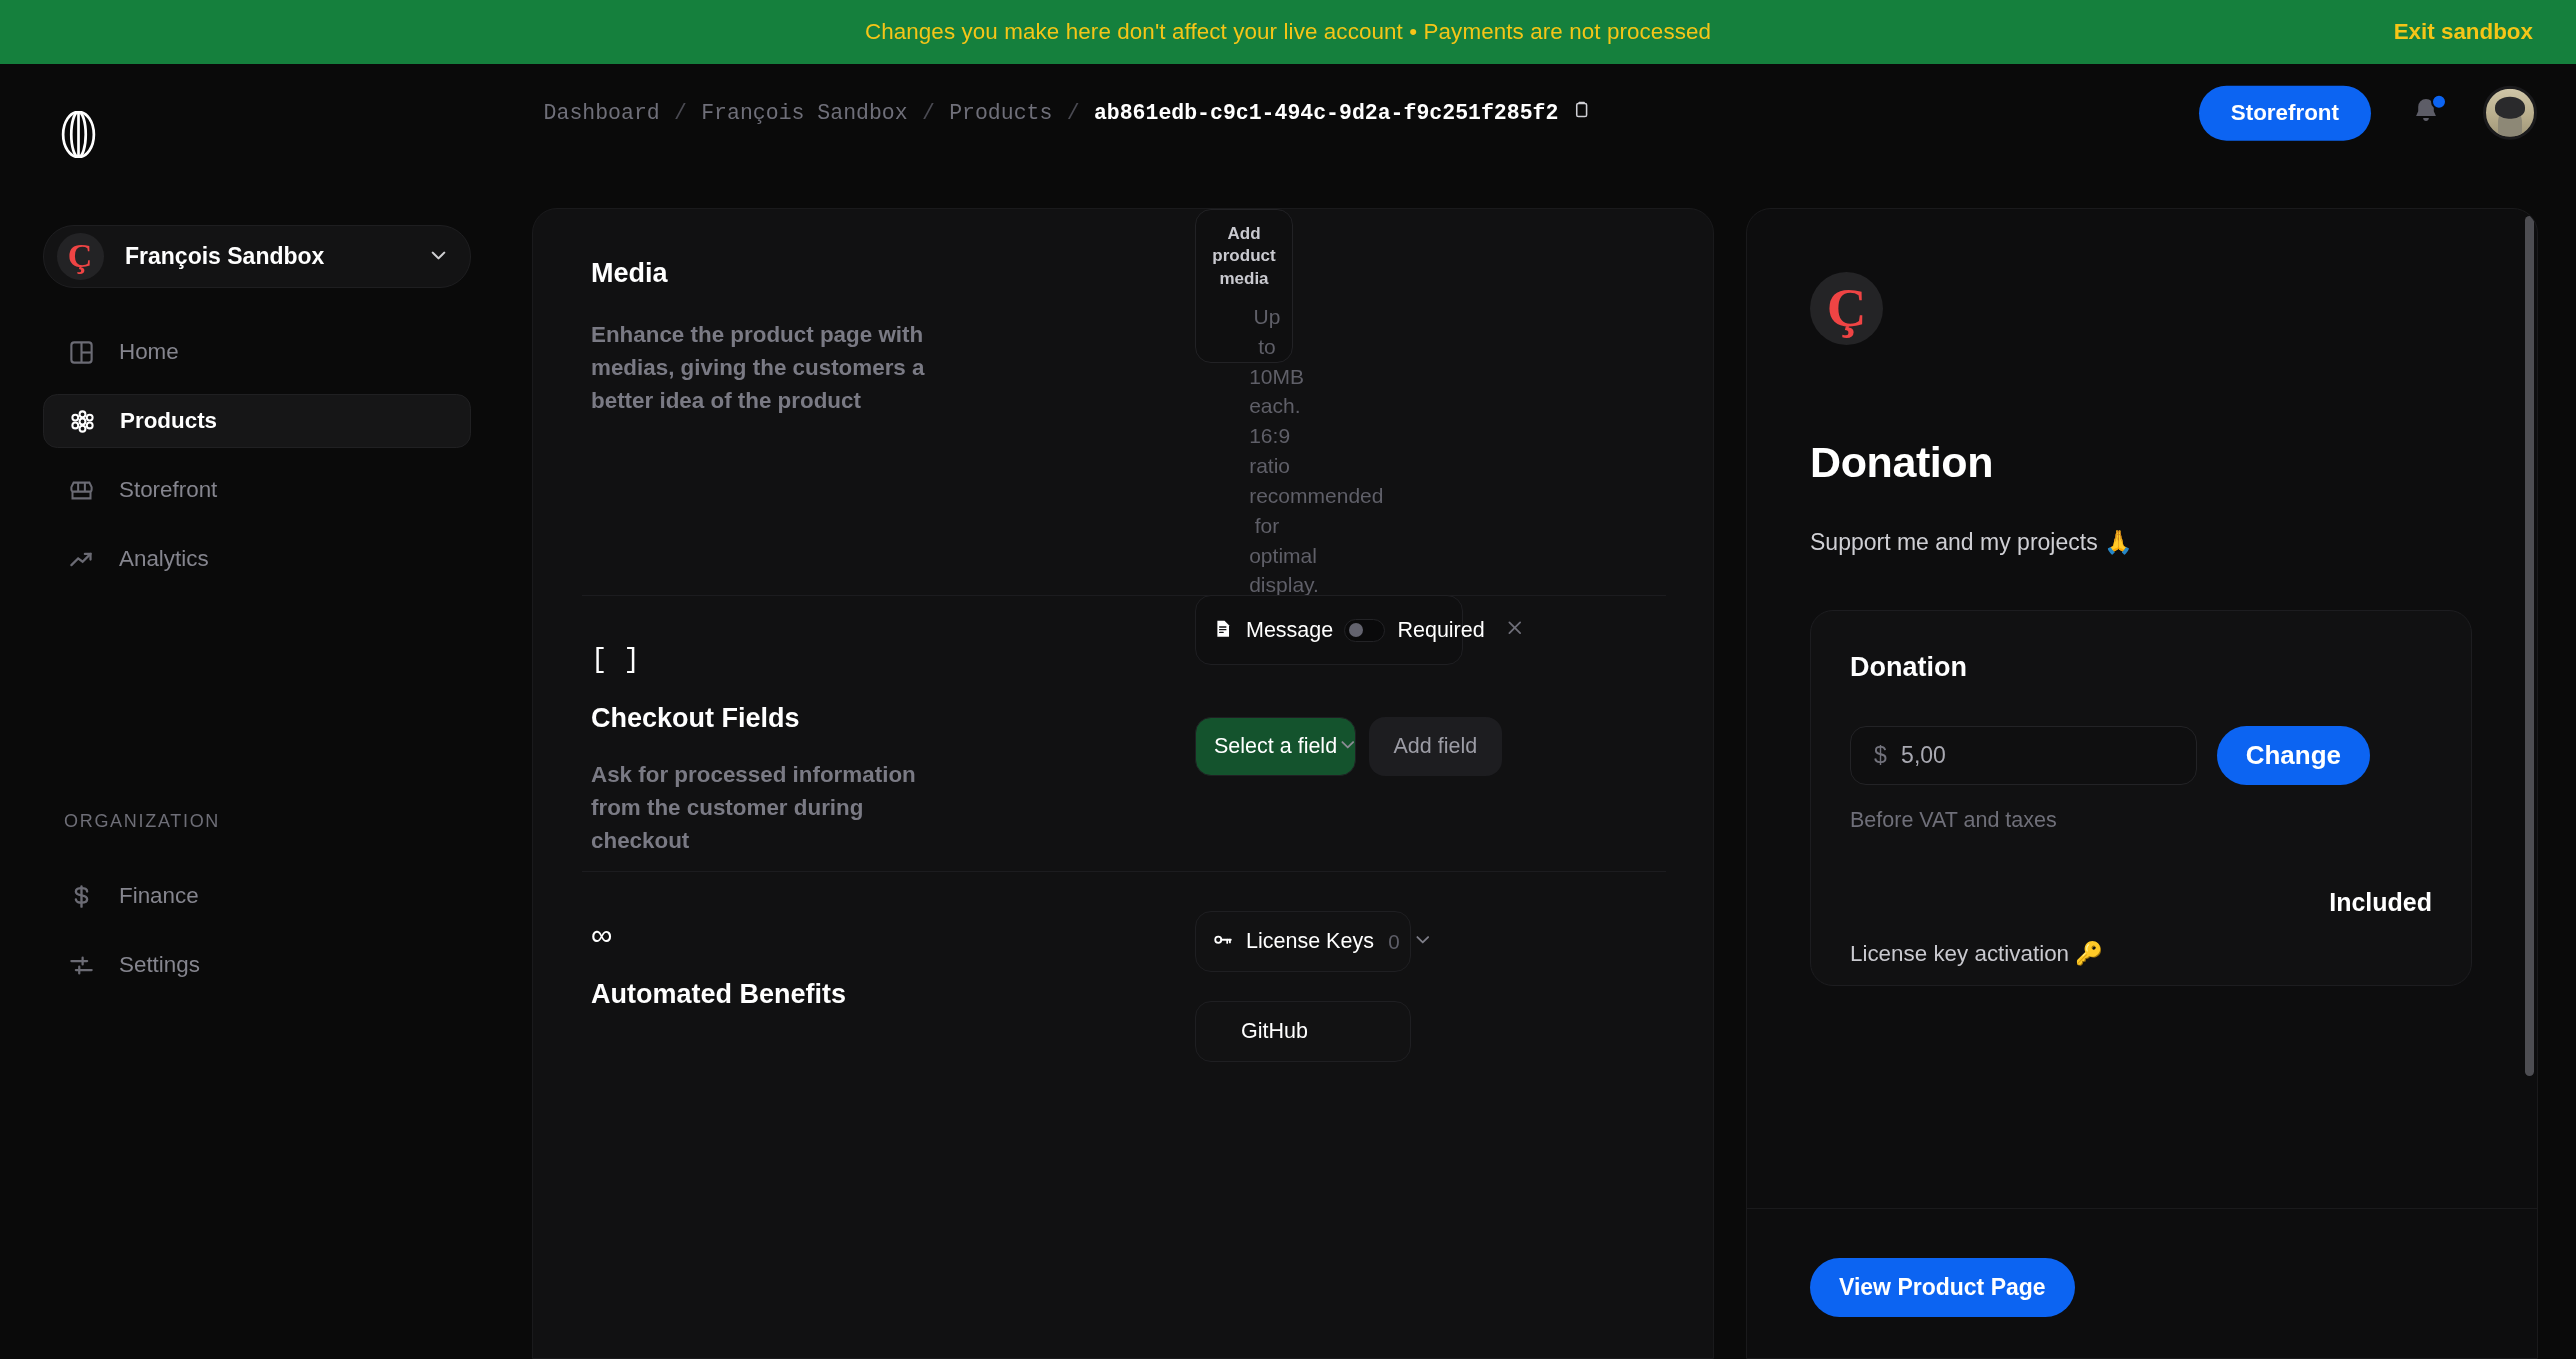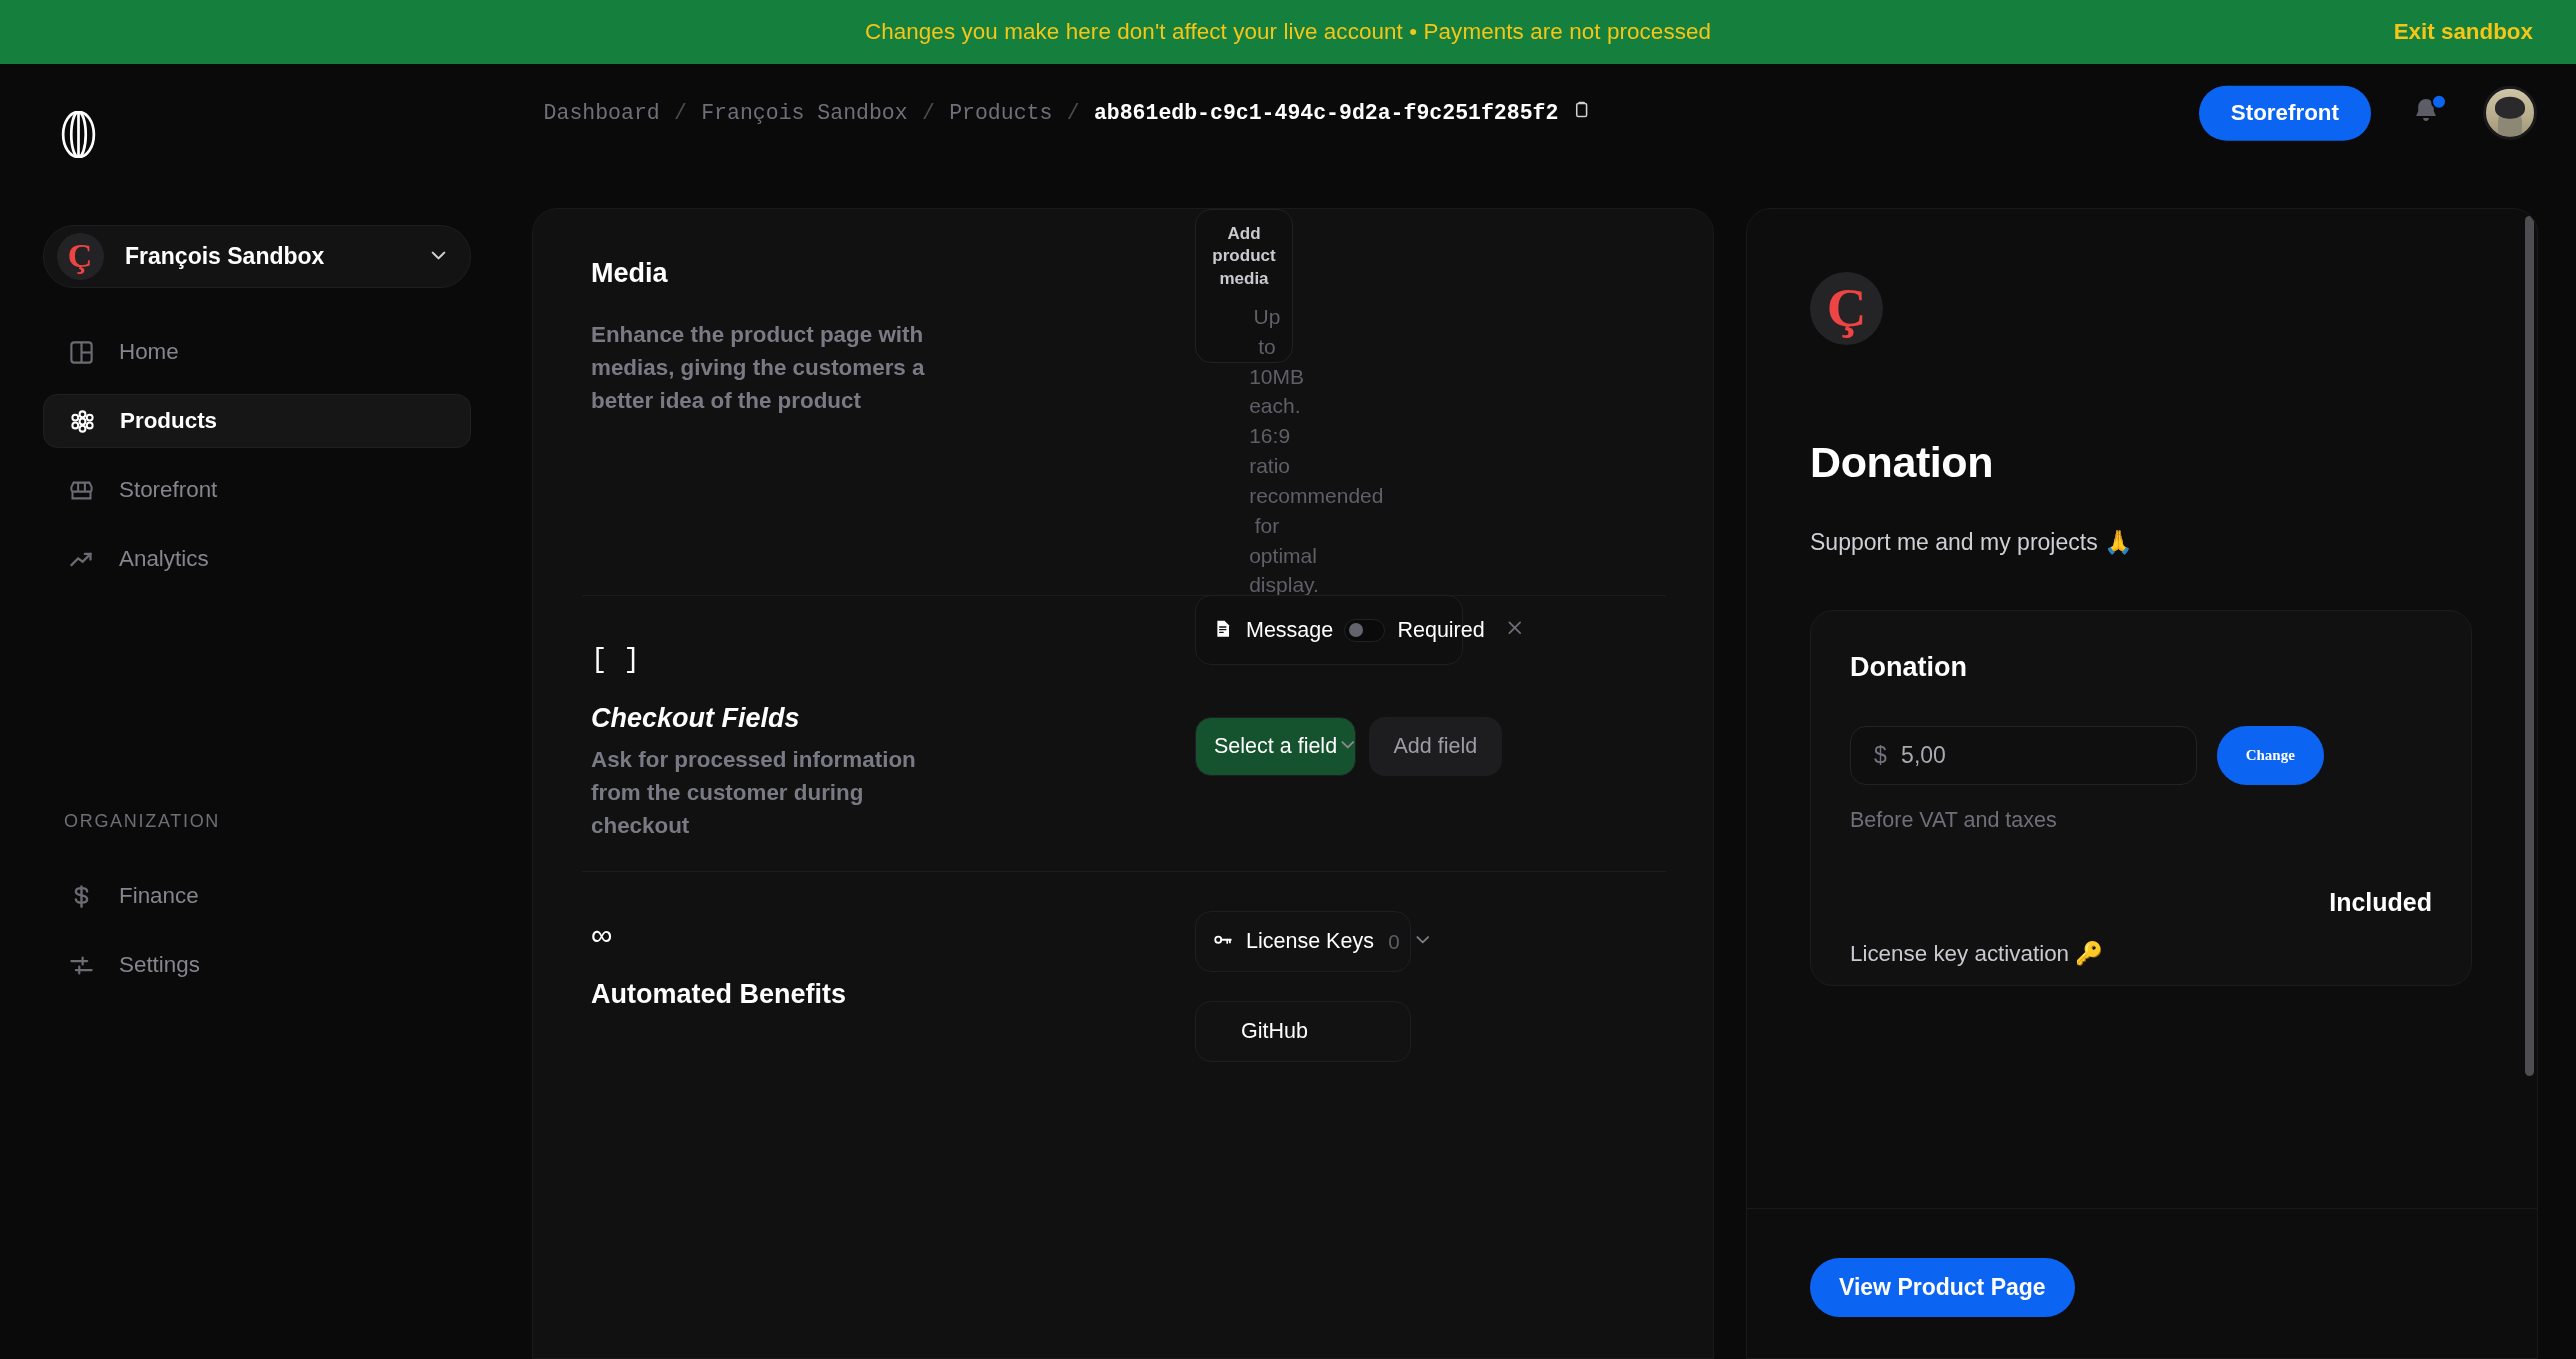--- a/index.html
+++ b/index.html
@@ -176,21 +176,21 @@
     position: absolute; left: 49px; width: 1084px; height: 0.9px;
     background: #1c1c1f;
   }
   #div-1 { top: 386px; }
   #div-2 { top: 662px; }
 
   
   #sec-checkout { top: 438px; height: 224px; }
   #sec-checkout .sec-left { padding-top: 0; }
   #sec-checkout .sec-ico { margin-bottom: 29px; font-family:"Liberation Mono",monospace; }
-  #sec-checkout .sec-title { margin-bottom: 10px; font-style: italic; }
+  #sec-checkout .sec-title { margin-bottom: 25px; }
 
   #field-list {
     position: absolute; left: 662px; top: -52px;
     width: 268px; height: 70px;
     background: #0f0f10; border: 0.9px solid #1f1f22; border-radius: 16px;
     display: flex; align-items: center; padding: 0 16px;
   }
   #field-list .ficon { color: #fff; flex: 0 0 auto; }
   #field-list .fname { color: #fff; font-size: 21.5px; margin-left: 12.5px; white-space: nowrap; }
   .toggle {
@@ -290,21 +290,21 @@
     width: 347px; height: 59px;
     background: #0f0f10; border: 0.9px solid #232326; border-radius: 16px;
     display: flex; align-items: center; padding: 0 23px; gap: 14.3px;
     cursor: text;
   }
   #pv-price-input .cur { color: #72727c; font-size: 23px; }
   #pv-price-input .amt { color: #a9a9b2; font-size: 23px; }
   #pv-change-btn {
     height: 59px; padding: 0 29px; border-radius: 30px;
     background: #0c64f2; border: none; color: #fff;
-    font-size: 15px; font-weight: 600; font-family: Liberation Serif, serif; cursor: pointer;
+    font-size: 26px; font-weight: 600; font-family: Liberation Sans, sans-serif; cursor: pointer;
   }
   #pv-vat { margin-top: 23px; color: #6f6f79; font-size: 21.5px; }
   #pv-included { margin-top: 55px; color: #fff; font-size: 25px; font-weight: 700; text-align: right; }
   #pv-included-item {
     margin-top: 23px; color: #c9c9cf; font-size: 22.4px;
     display: flex; align-items: center; gap: 10.7px;
   }
   #pv-footer {
     position: absolute; left: 0; top: 999px; right: 0; bottom: 0;
     border-top: 0.9px solid #1a1a1c; background: #0d0d0e;

